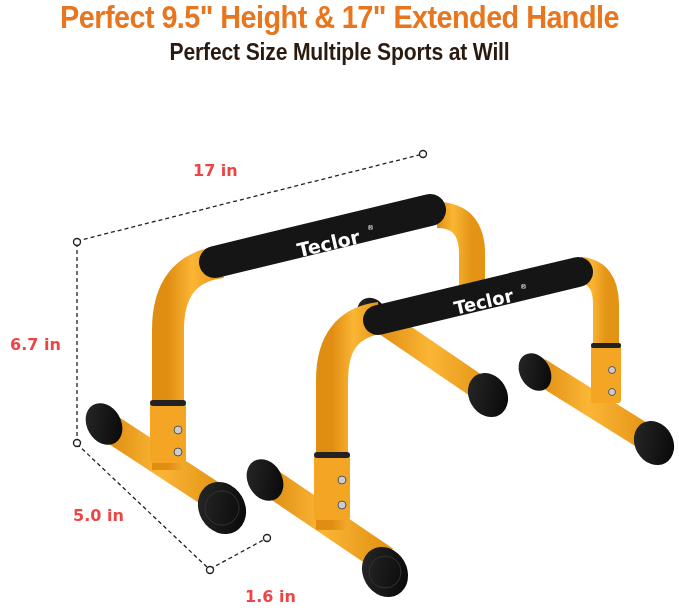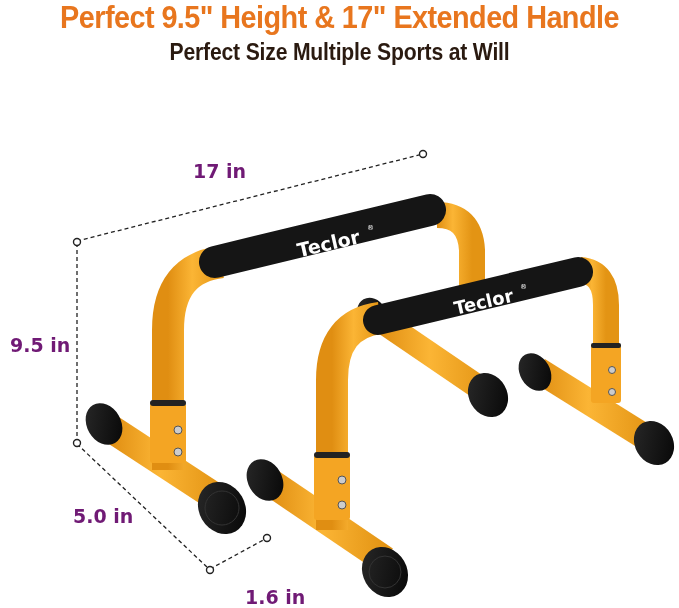--- a/index.html
+++ b/index.html
@@ -5,21 +5,21 @@
   html, body { margin: 0; padding: 0; background: #ffffff; }
   body { width: 679px; height: 608px; position: relative; overflow: hidden;
          font-family: "Liberation Sans", "DejaVu Sans", sans-serif; }
   .headline { position: absolute; left: 0; top: 0; width: 679px; text-align: center;
               font-weight: bold; color: #E8761E; font-size: 31px; line-height: 36px;
               letter-spacing: -0.6px; transform: scaleX(0.93); transform-origin: center top; }
   .subhead { position: absolute; left: 0; top: 38px; width: 679px; text-align: center;
              font-weight: bold; color: #2A1A10; font-size: 23px; line-height: 28px;
              letter-spacing: -0.2px; transform: scaleX(0.92); transform-origin: center top; }
   .dim { position: absolute; font-family: "DejaVu Sans", sans-serif; font-weight: bold;
-         color: #701a75; font-size: 19px; line-height: 22px; white-space: nowrap; }
+         color: #ef4444; font-size: 16px; line-height: 22px; white-space: nowrap; }
   svg.art { position: absolute; left: 0; top: 0; }
 </style>
 </head>
 <body>
 
 <div class="headline">Perfect 9.5" Height &amp; 17" Extended Handle</div>
 <div class="subhead">Perfect Size Multiple Sports at Will</div>
 
 <svg class="art" width="679" height="608" viewBox="0 0 679 608">
   <defs>
@@ -95,15 +95,15 @@
     <circle cx="342" cy="480" r="4" fill="#ccc" stroke="#555"></circle>
     <circle cx="342" cy="505" r="4" fill="#ccc" stroke="#555"></circle>
 
     <path d="M378 320 L578 272" stroke="#151515" stroke-width="30" stroke-linecap="round"></path>
     <text x="485" y="308" fill="#fff" font-family="'DejaVu Sans', sans-serif" font-weight="bold" font-size="18" transform="rotate(-13 485 308)" text-anchor="middle">Teclor</text>
     <text x="520" y="289" fill="#fff" font-size="7" font-family="'DejaVu Sans', sans-serif">®</text>
   </g>
 </svg>
 
 <div class="dim" style="left:193px; top:160px;">17 in</div>
-<div class="dim" style="left:10px; top:334px;">9.5 in</div>
+<div class="dim" style="left:10px; top:334px;">6.7 in</div>
 <div class="dim" style="left:73px; top:505px;">5.0 in</div>
 <div class="dim" style="left:245px; top:586px;">1.6 in</div>
 
 </body></html>

